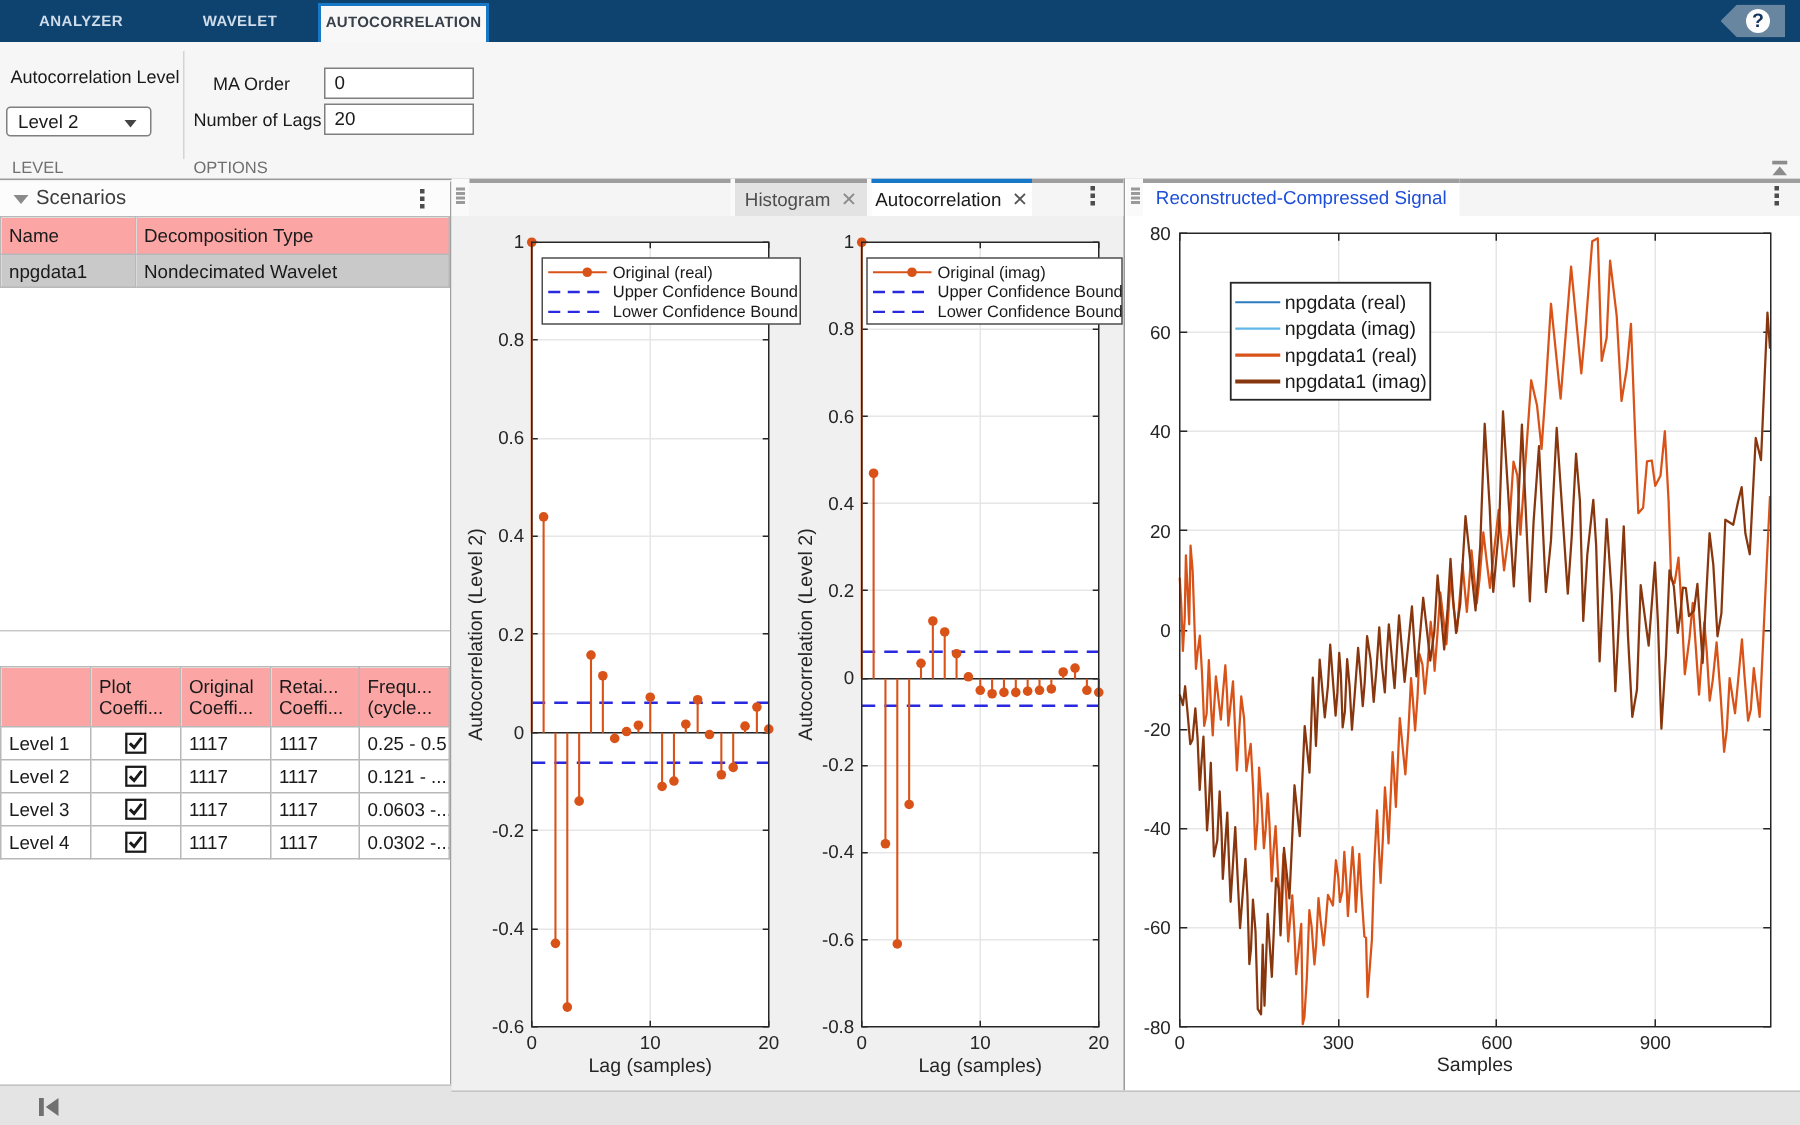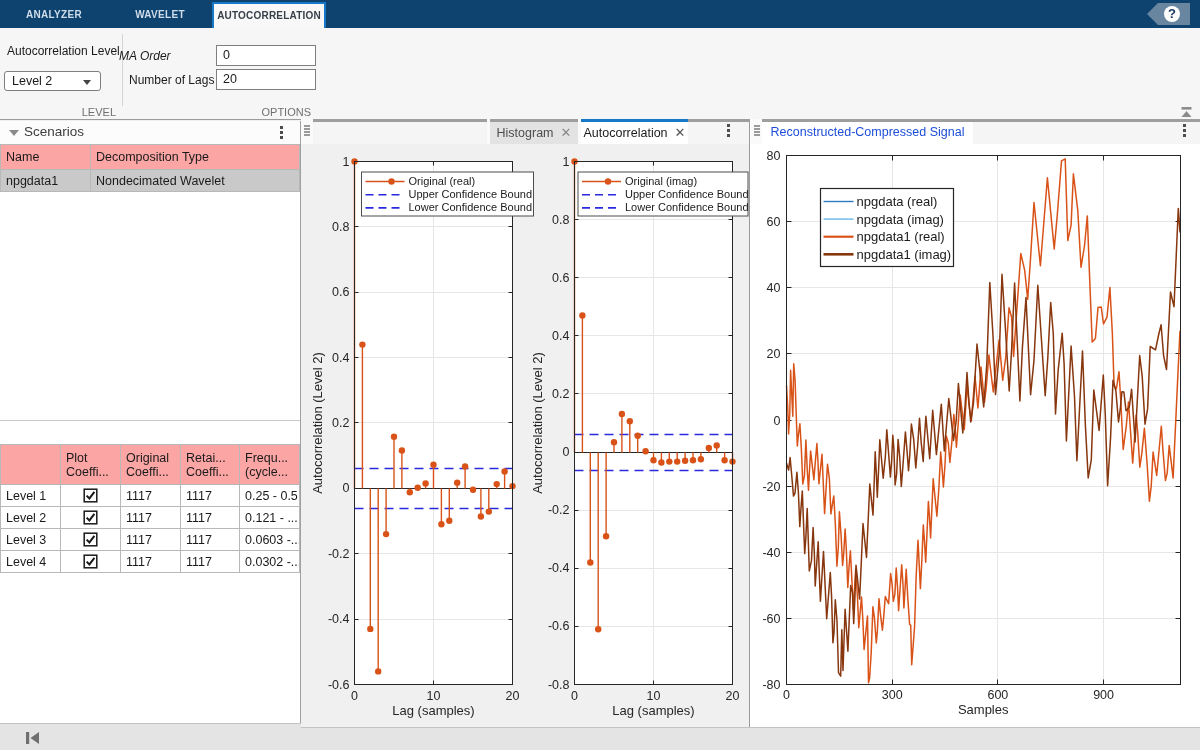--- a/index.html
+++ b/index.html
@@ -14,21 +14,21 @@
 #tab-active { position:absolute; left:212px; top:2px; width:114px; height:26px; background:#f8f8f8; border:2px solid #1878c8; border-bottom:none; color:#38404a; font-size:10px; font-weight:bold; letter-spacing:0.2px; text-align:center; line-height:24px; }
 #helpchev { position:absolute; right:10px; top:3px; width:43px; height:22px; background:#68869f; clip-path:polygon(0 50%, 11px 0, 100% 0, 100% 100%, 11px 100%); }
 #helpq { position:absolute; right:20px; top:6px; width:16px; height:16px; border-radius:50%; background:#fdfdfd; color:#15365c; font-size:13px; font-weight:bold; text-align:center; line-height:16px; }
 
 
 #toolstrip { left:0; top:28px; width:1200px; height:92px; background:#f6f6f6; border-bottom:1px solid #9b9b9b; }
 .tslabel { position:absolute; font-size:12px; color:#1a1a1a; white-space:nowrap; }
 .tsfield { position:absolute; background:#fff; border:1px solid #7f7f7f; font-size:12.5px; color:#1a1a1a; padding:2px 0 0 6px; }
 #dropdown { position:absolute; left:4px; top:43px; width:97px; height:20px; background:#fff; border:1px solid #7f7f7f; border-radius:3px; font-size:12.5px; color:#1a1a1a; padding:2px 0 0 7px; }
 #dropdown .arr { position:absolute; right:9px; top:8px; width:0; height:0; border-left:4.5px solid transparent; border-right:4.5px solid transparent; border-top:5px solid #444; }
-.tssec { position:absolute; top:78px; font-size:11px; color:#707070; text-align:right; }
+.tssec { position:absolute; top:78px; font-size:11px; color:#707070; text-align:left; }
 .tssep { position:absolute; top:6px; height:72px; width:1px; background:#d4d4d4; }
 #collapse { position:absolute; right:8px; top:79px; width:11px; height:10px; }
 
 
 #leftpanel { left:0; top:121px; width:301px; height:602px; background:#fff; border-right:1px solid #a0a0a0; }
 .phead { position:relative; height:23px; background:#fcfcfc; }
 .phead .tri { position:absolute; left:9px; top:9px; width:0; height:0; border-left:5px solid transparent; border-right:5px solid transparent; border-top:6px solid #8a8a8a; }
 .phead .ptitle { position:absolute; left:24px; top:3px; font-size:13.5px; color:#3d3d3d; }
 .dots { position:absolute; width:3px; height:13px; color:#4d4d4d; }
 .dots:before { content:""; position:absolute; left:0; top:0; width:3px; height:3px; background:#4d4d4d; box-shadow:0 5px 0 #4d4d4d, 0 10px 0 #4d4d4d; }
@@ -65,21 +65,21 @@
   <div class="ttab" style="left:120px; width:80px;">WAVELET</div>
   <div id="tab-active">AUTOCORRELATION</div>
   <div id="helpchev"></div>
   <div id="helpq">?</div>
 </div>
 
 <div class="abs" id="toolstrip">
   <div class="tslabel" style="left:7px; top:16px;">Autocorrelation Level</div>
   <div id="dropdown">Level 2<span class="arr"></span></div>
   <div class="tssep" style="left:122px;"></div>
-  <div class="tslabel" style="left:119px; top:21px;font-style:italic;">MA Order</div>
+  <div class="tslabel" style="left:142px; top:21px;">MA Order</div>
   <div class="tsfield" style="left:216px; top:17px; width:100px; height:21px;">0</div>
   <div class="tslabel" style="left:129px; top:45px;">Number of Lags</div>
   <div class="tsfield" style="left:216px; top:41px; width:100px; height:21px;">20</div>
   <div class="tssec" style="left:8px; width:108px;">LEVEL</div>
   <div class="tssec" style="left:129px; width:182px;">OPTIONS</div>
   <svg id="collapse" viewBox="0 0 11 10">
       <rect x="0.5" y="0" width="10" height="2.6" fill="#8c8c8c"></rect>
       <path d="M5.5 4 L10.5 10 L0.5 10 Z" fill="#8c8c8c"></path>
     </svg>
 </div>

